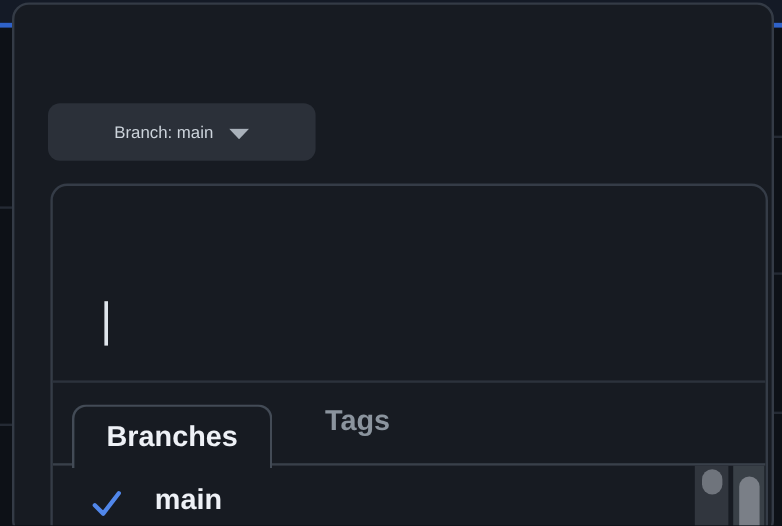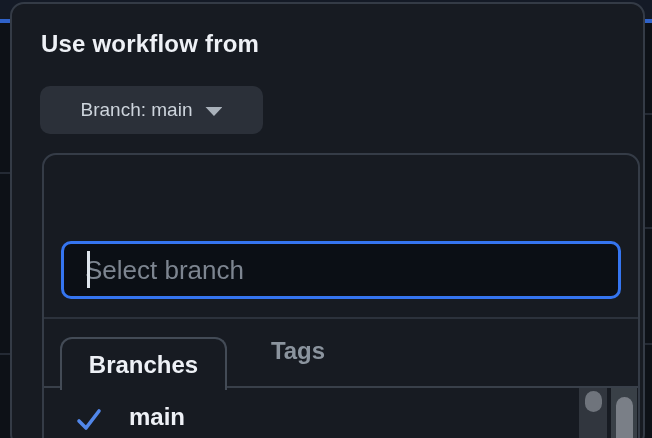--- a/index.html
+++ b/index.html
@@ -24,21 +24,21 @@
   .bg-line.r3{left:645px;top:343px;width:7px;}
 
   
   .popover{position:absolute;left:10px;top:2px;width:635px;height:446px;
     background:var(--overlay-bg);border:2px solid #343b46;border-radius:14px;}
   .popover-heading{position:absolute;left:29px;top:26px;font-size:24px;font-weight:700;
     color:var(--text-primary);letter-spacing:.2px;}
   .branch-btn{position:absolute;left:28px;top:82px;width:223px;height:48px;
     background:var(--button-bg);border:none;border-radius:10px;cursor:pointer;
     display:flex;align-items:center;justify-content:center;gap:13px;
-    font-family:inherit;font-size:19px;color:var(--text-secondary);}
+    font-family:inherit;font-size:14px;color:var(--text-secondary);}
   .chevron-down{width:17px;height:9px;background:#a9b1ba;
     clip-path:polygon(0 0,100% 0,50% 100%);margin-top:3px;}
 
   
   .ref-panel{position:absolute;left:30px;top:149px;width:598px;height:312px;
     background:var(--overlay-bg);border:2px solid #353c47;border-radius:14px;overflow:hidden;}
   .ref-header{height:68px;border-bottom:2px solid var(--divider);display:flex;align-items:center;
     padding-left:30px;font-size:24px;font-weight:700;color:var(--text-primary);}
   .ref-search{position:absolute;left:17px;top:86px;width:560px;height:58px;
     background:var(--input-bg);border:3px solid var(--focus-blue);border-radius:10px;
@@ -76,30 +76,28 @@
 <div class="page">
   <div class="bg-band"></div>
   <div class="bg-accent"></div>
   <div class="bg-line l1"></div>
   <div class="bg-line l2"></div>
   <div class="bg-line r1"></div>
   <div class="bg-line r2"></div>
   <div class="bg-line r3"></div>
 
   <div class="popover">
-    <div class="popover-heading">Use workflow from</div>
 
     <button class="branch-btn">
       <span>Branch: main</span>
       <span class="chevron-down"></span>
     </button>
 
     <div class="ref-panel">
 
-      <input class="ref-search" type="text" placeholder="Select branch" style="">
       <div class="text-cursor"></div>
 
       <div class="divider2"></div>
 
       <div class="tabbar">
         <div class="tab-active">
           <span>Branches</span>
         </div>
         <div class="tab-inactive">
           <span>Tags</span>

